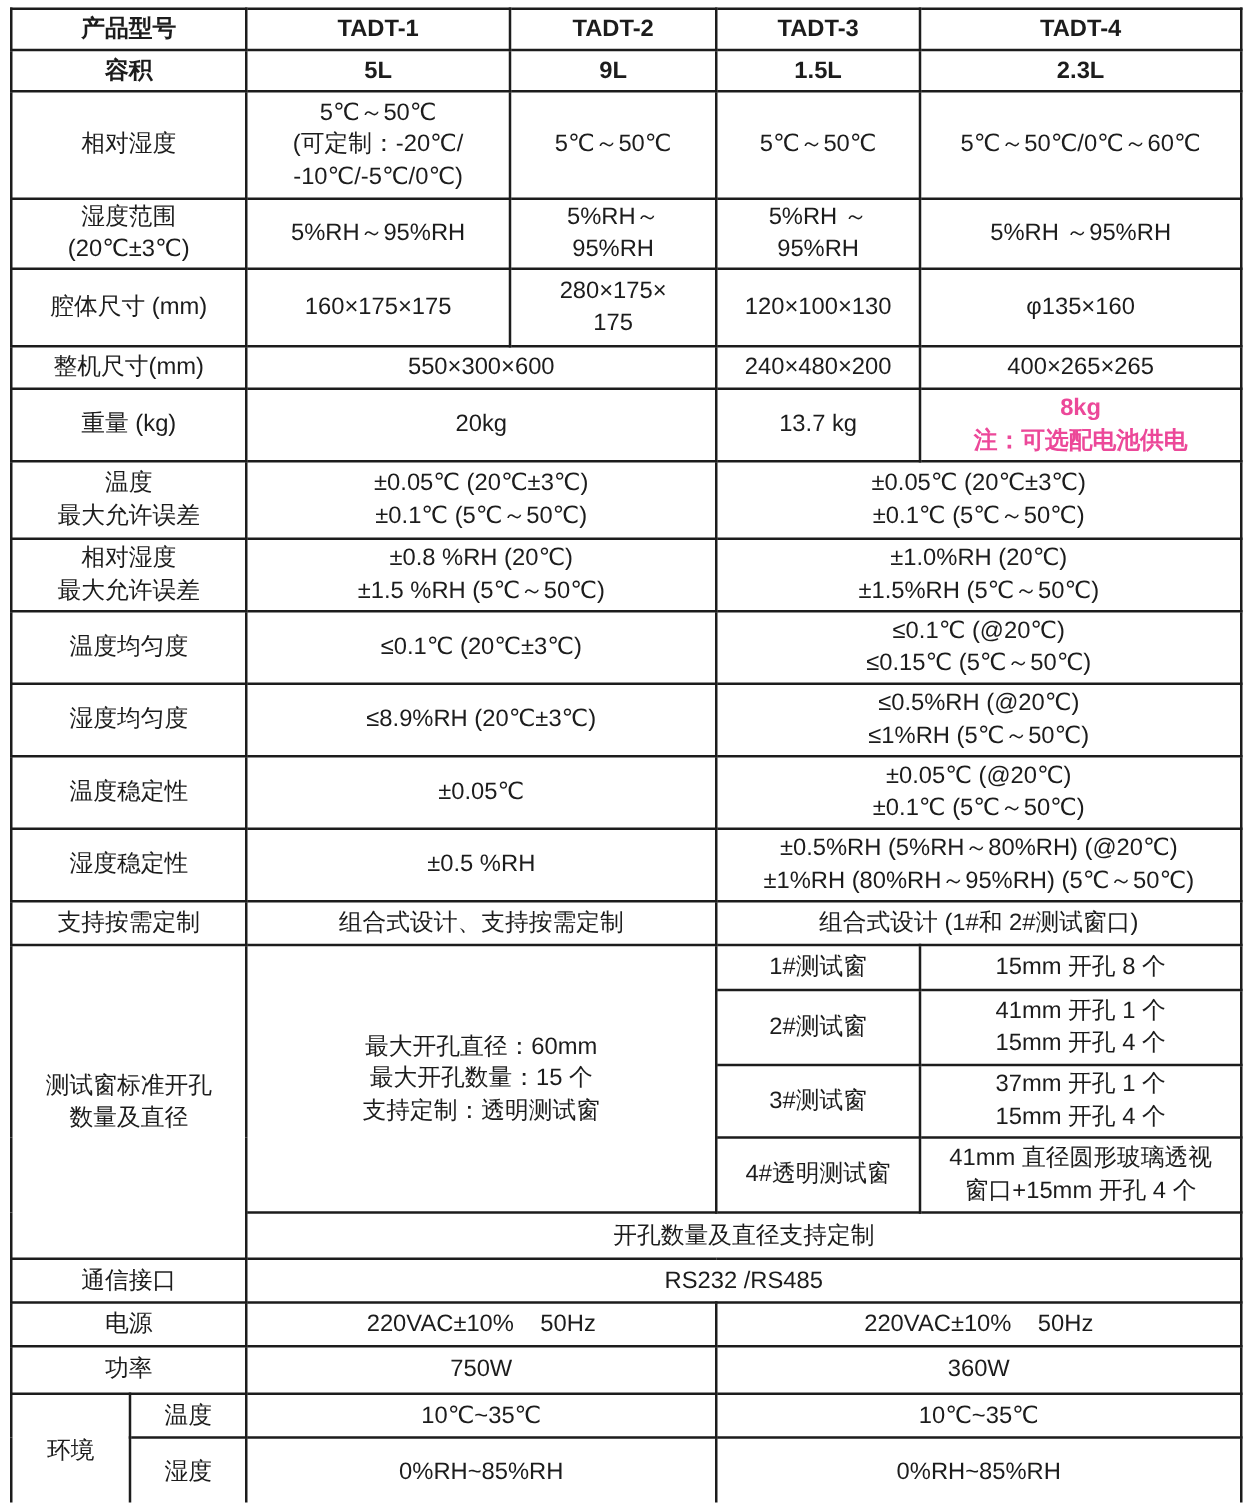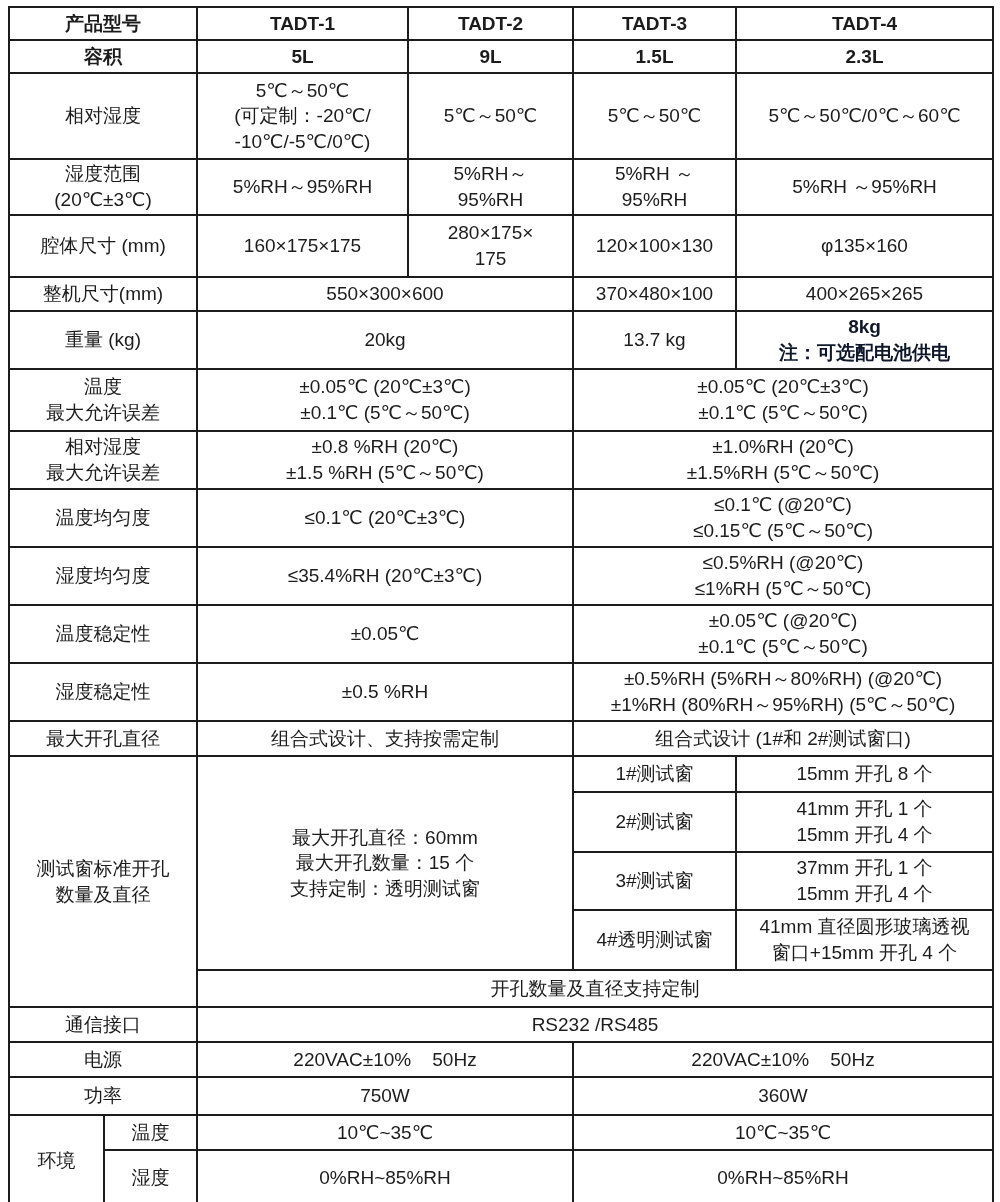--- a/index.html
+++ b/index.html
@@ -90,29 +90,29 @@
       <td>160×175×175</td>
       <td>280×175×
 175</td>
       <td>120×100×130</td>
       <td>φ135×160</td>
     </tr>
 
     <tr style="height:34px">
       <td colspan="2">整机尺寸(mm)</td>
       <td colspan="2">550×300×600</td>
-      <td>370×480×100</td>
+      <td>240×480×200</td>
       <td>400×265×265</td>
     </tr>
 
     <tr style="height:58px">
       <td colspan="2">重量 (kg)</td>
       <td colspan="2">20kg</td>
       <td>13.7 kg</td>
-      <td class="red" style="color: #0f172a;">8kg
+      <td class="red" style="color: #ec4899;">8kg
 注：可选配电池供电</td>
     </tr>
 
     <tr style="height:62px">
       <td colspan="2">温度
 最大允许误差</td>
       <td colspan="2">±0.05℃ (20℃±3℃)
 ±0.1℃ (5℃～50℃)</td>
       <td colspan="2">±0.05℃ (20℃±3℃)
 ±0.1℃ (5℃～50℃)</td>
@@ -129,41 +129,41 @@
 
     <tr style="height:58px">
       <td colspan="2">温度均匀度</td>
       <td colspan="2">≤0.1℃ (20℃±3℃)</td>
       <td colspan="2">≤0.1℃ (@20℃)
 ≤0.15℃ (5℃～50℃)</td>
     </tr>
 
     <tr style="height:58px">
       <td colspan="2">湿度均匀度</td>
-      <td colspan="2">≤35.4%RH (20℃±3℃)</td>
+      <td colspan="2">≤8.9%RH (20℃±3℃)</td>
       <td colspan="2">≤0.5%RH (@20℃)
 ≤1%RH (5℃～50℃)</td>
     </tr>
 
     <tr style="height:58px">
       <td colspan="2">温度稳定性</td>
       <td colspan="2">±0.05℃</td>
       <td colspan="2">±0.05℃ (@20℃)
 ±0.1℃ (5℃～50℃)</td>
     </tr>
 
     <tr style="height:58px">
       <td colspan="2">湿度稳定性</td>
       <td colspan="2">±0.5 %RH</td>
       <td colspan="2">±0.5%RH (5%RH～80%RH) (@20℃)
 ±1%RH (80%RH～95%RH) (5℃～50℃)</td>
     </tr>
 
     <tr style="height:35px">
-      <td colspan="2">最大开孔直径</td>
+      <td colspan="2">支持按需定制</td>
       <td colspan="2">组合式设计、支持按需定制</td>
       <td colspan="2">组合式设计 (1#和 2#测试窗口)</td>
     </tr>
 
     <tr style="height:36px">
       <td colspan="2" rowspan="5">测试窗标准开孔
 数量及直径</td>
       <td colspan="2" rowspan="4">最大开孔直径：60mm
 最大开孔数量：15 个
 支持定制：透明测试窗</td>

